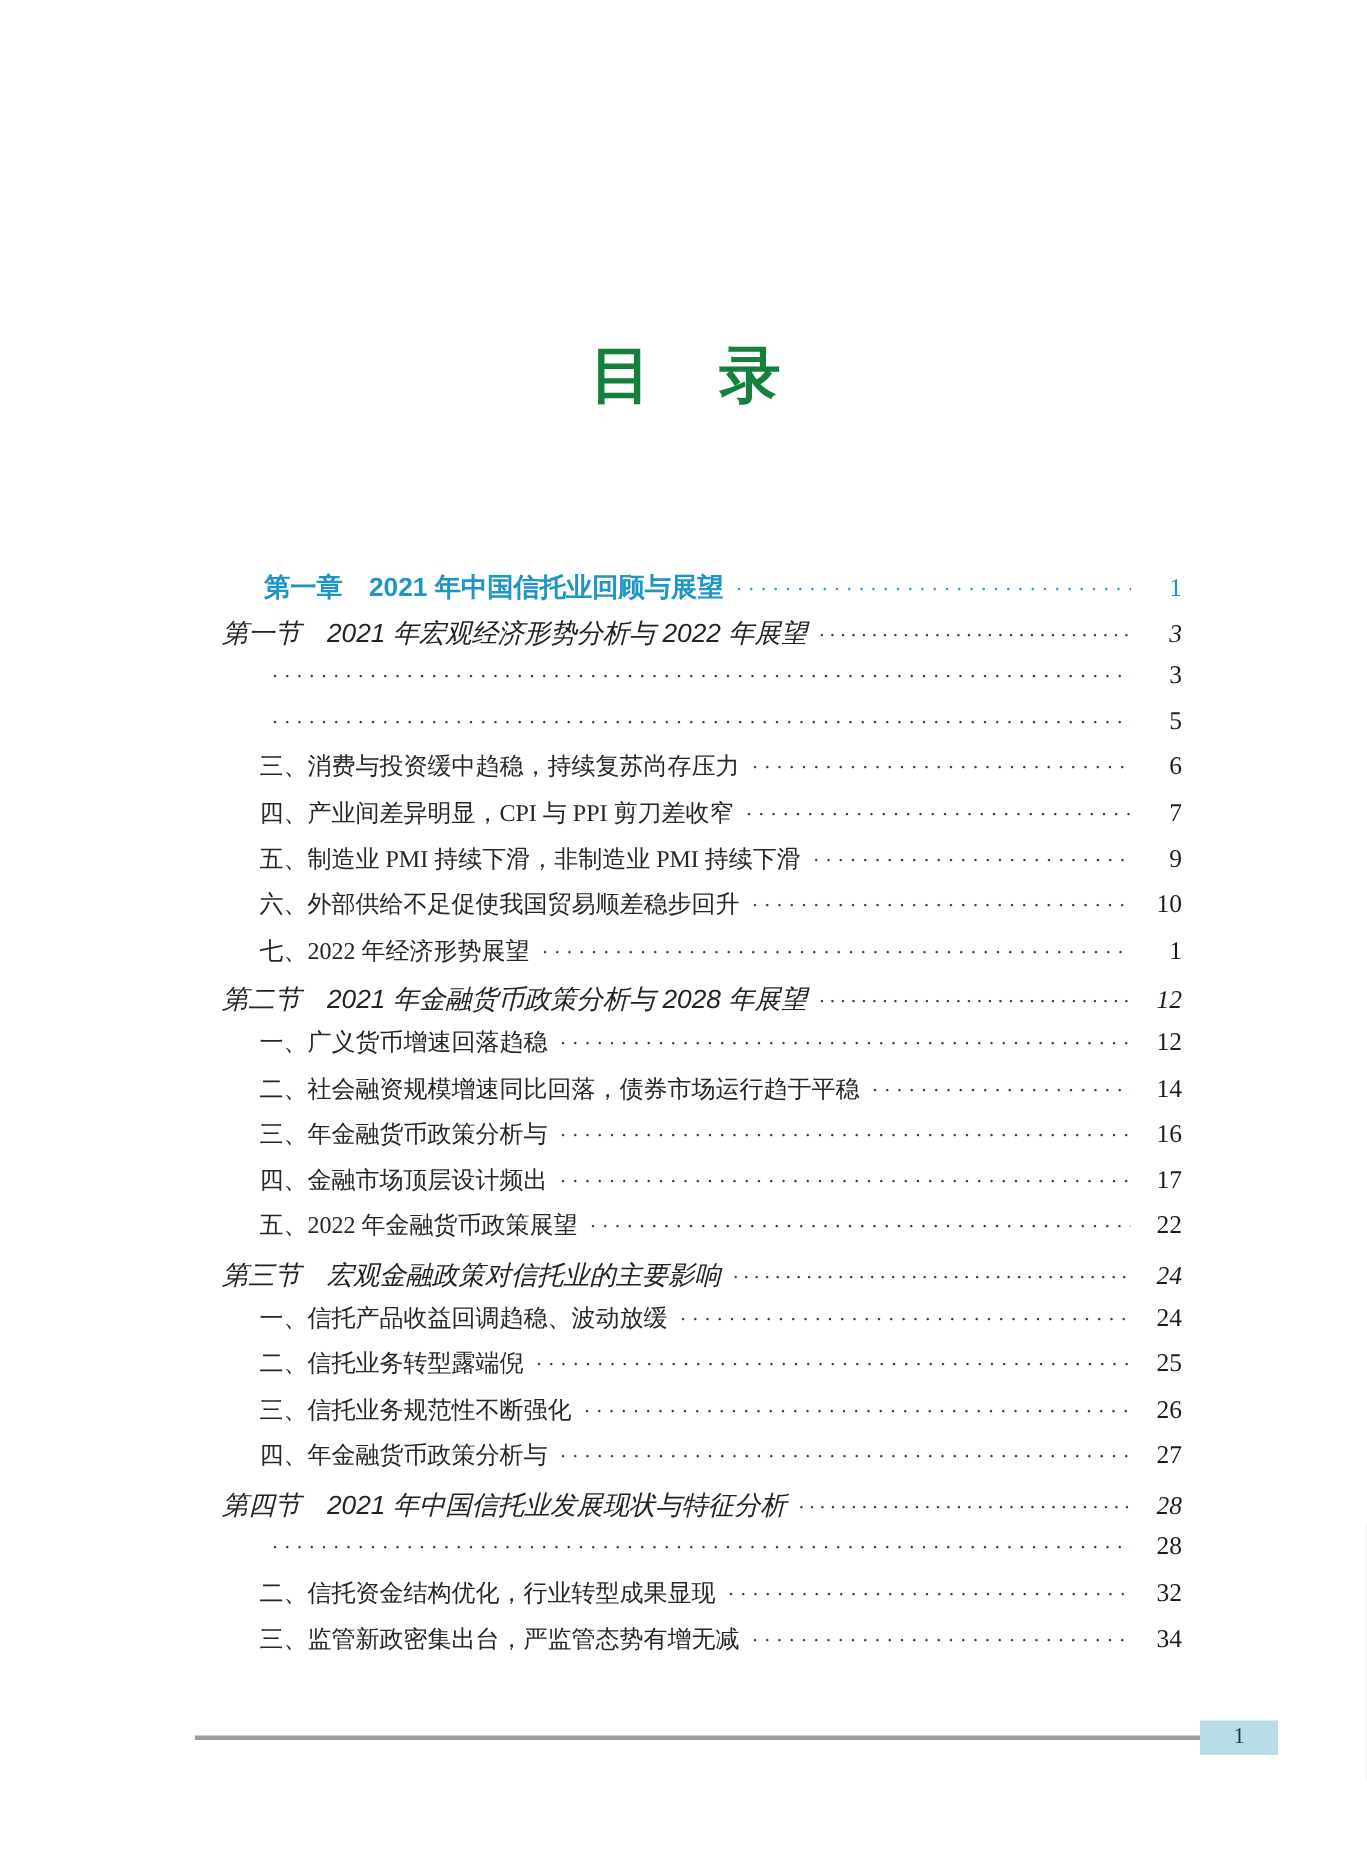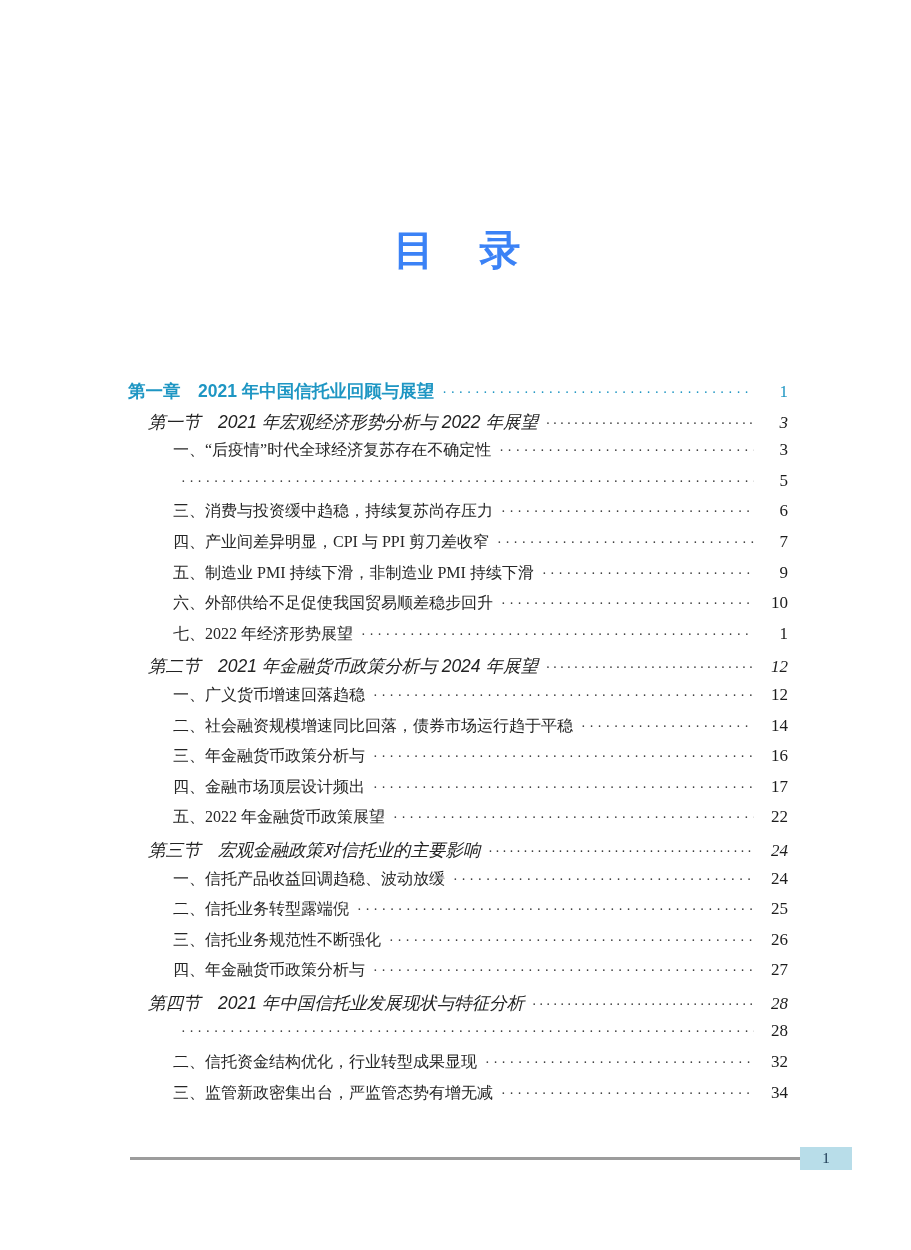--- a/index.html
+++ b/index.html
@@ -19,21 +19,21 @@
   .doc-title {
     position: absolute;
     top: 228px;
     left: 128px;
     width: 660px;
     text-align: center;
     font-family: "Liberation Sans", sans-serif;
     font-weight: 700;
     font-size: 41px;
     letter-spacing: 2px;
-    color: #3b82f6;
+    color: #15803d;
     line-height: 1.1;
   }
   .toc {
     position: absolute;
     top: 379px;
     left: 128px;
     width: 660px;
   }
   .toc-row {
     display: flex;
@@ -41,20 +41,21 @@
     height: 30.6px;
     font-size: 17px;
     color: #1c1c1c;
     white-space: nowrap;
   }
   .toc-row.level-chapter {
     font-family: "Liberation Sans", sans-serif;
     font-weight: 700;
     color: var(--accent, #1e96c3);
     font-size: 17.5px;
+    margin-left: 48px;
   }
   .toc-row.level-chapter .toc-dots,
   .toc-row.level-chapter .toc-page {
     color: var(--accent, #1e96c3);
   }
   .toc-row.level-section {
     padding-left: 20px;
     font-size: 17.5px;
     font-family: "Liberation Sans", sans-serif;
     font-weight: 400;
@@ -128,21 +129,20 @@
         <span class="toc-page">1</span>
       </div>
 
       <div class="toc-row level-section">
         <span class="toc-label">第一节　2021 年宏观经济形势分析与 2022 年展望</span>
         <span class="toc-dots">········································································································································································································</span>
         <span class="toc-page">3</span>
       </div>
 
       <div class="toc-row level-item">
-        <span class="toc-label">一、“后疫情”时代全球经济复苏存在不确定性</span>
         <span class="toc-dots">········································································································································································································</span>
         <span class="toc-page">3</span>
       </div>
 
       <div class="toc-row level-item">
         <span class="toc-dots">········································································································································································································</span>
         <span class="toc-page">5</span>
       </div>
 
       <div class="toc-row level-item">
@@ -169,21 +169,21 @@
         <span class="toc-page">10</span>
       </div>
 
       <div class="toc-row level-item">
         <span class="toc-label">七、2022 年经济形势展望</span>
         <span class="toc-dots">········································································································································································································</span>
         <span class="toc-page">1</span>
       </div>
 
       <div class="toc-row level-section">
-        <span class="toc-label">第二节　2021 年金融货币政策分析与 2024 年展望</span>
+        <span class="toc-label">第二节　2021 年金融货币政策分析与 2028 年展望</span>
         <span class="toc-dots">········································································································································································································</span>
         <span class="toc-page">12</span>
       </div>
 
       <div class="toc-row level-item">
         <span class="toc-label">一、广义货币增速回落趋稳</span>
         <span class="toc-dots">········································································································································································································</span>
         <span class="toc-page">12</span>
       </div>
 

